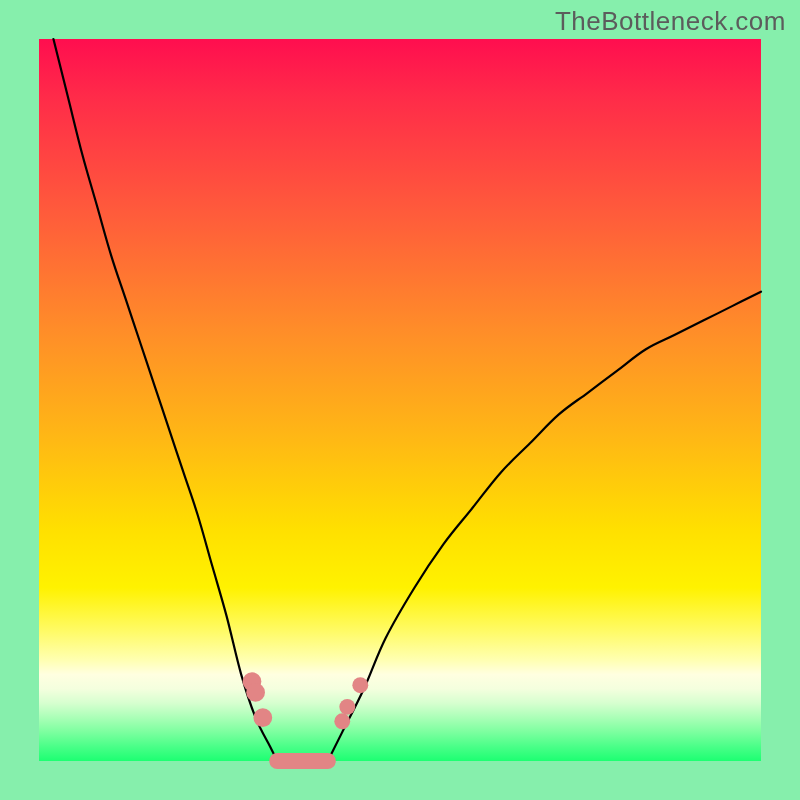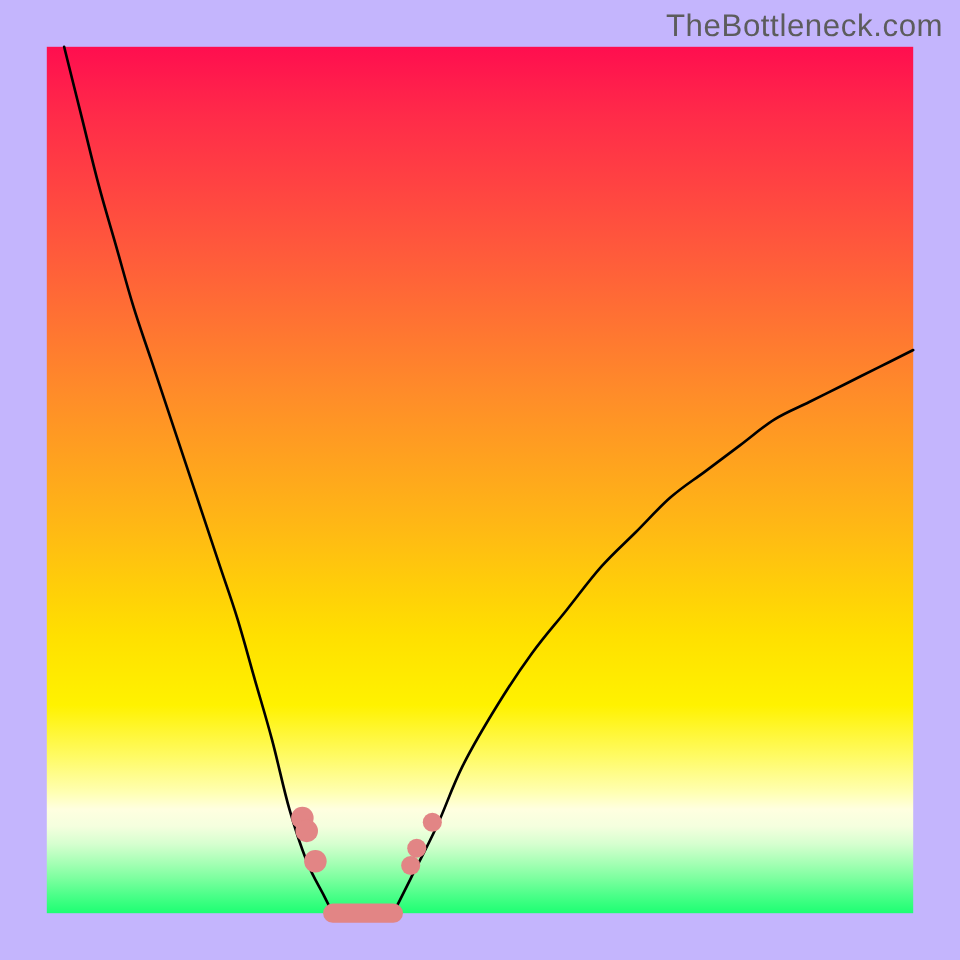--- a/index.html
+++ b/index.html
@@ -8,21 +8,21 @@
     width: 800px;
     height: 800px;
     overflow: hidden;
     background: #000;
     font-family: Arial, Helvetica, sans-serif;
   }
   .frame {
     position: relative;
     width: 800px;
     height: 800px;
-    background: #c4b5fd;
+    background: #86efac;
   }
   .watermark {
     position: absolute;
     top: 6px;
     right: 14px;
     color: #5c5c5c;
     font-size: 26px;
     font-weight: 400;
     letter-spacing: 0.5px;
     font-family: Arial, Helvetica, sans-serif;

